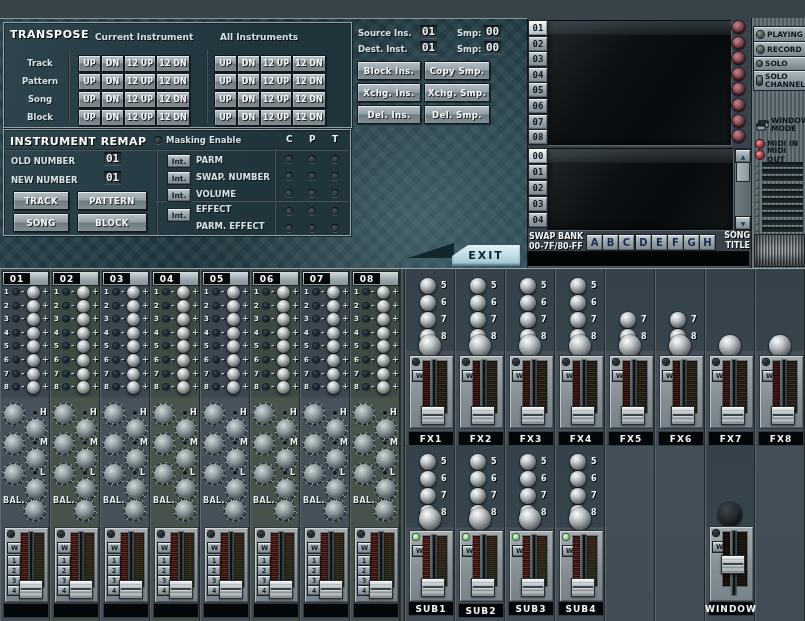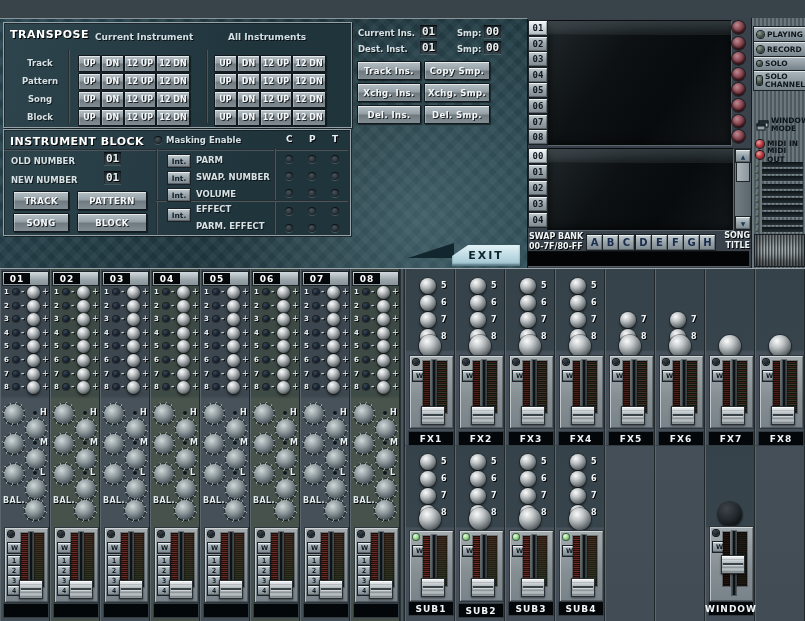--- a/index.html
+++ b/index.html
@@ -188,21 +188,21 @@
 </head>
 <body>
 
 <div class="app">
 
 
   <div class="top-left">
     <div class="panel transpose">
       <div class="panel-title">TRANSPOSE</div>
       <div class="col-head" style="left:91px;top:9px">Current Instrument</div>
-      <div class="col-head" style="left:224px;top:9px">All Instruments</div>
+      <div class="col-head" style="left:216px;top:9px">All Instruments</div>
       <div class="vline" style="left:64px;top:27px;height:73px"></div>
       <div class="vline" style="left:202px;top:27px;height:73px"></div>
       <div>
           <div class="lab" style="left: 14px; top: 35px; width: 44px; text-align: center;">Track</div>
           <div class="btn" style="left: 74px; top: 32px; width: 21px;">UP</div>
           <div class="btn" style="left: 97px; top: 32px; width: 21px;">DN</div>
           <div class="btn" style="left: 120px; top: 32px; width: 30px;">12 UP</div>
           <div class="btn" style="left: 152px; top: 32px; width: 32px;">12 DN</div>
           <div class="btn" style="left: 210px; top: 32px; width: 21px;">UP</div>
           <div class="btn" style="left: 233px; top: 32px; width: 21px;">DN</div>
@@ -232,40 +232,40 @@
           <div class="btn" style="left: 120px; top: 86px; width: 30px;">12 UP</div>
           <div class="btn" style="left: 152px; top: 86px; width: 32px;">12 DN</div>
           <div class="btn" style="left: 210px; top: 86px; width: 21px;">UP</div>
           <div class="btn" style="left: 233px; top: 86px; width: 21px;">DN</div>
           <div class="btn" style="left: 256px; top: 86px; width: 30px;">12 UP</div>
           <div class="btn" style="left: 288px; top: 86px; width: 32px;">12 DN</div>
         </div>
     </div>
 
     <div>
-      <div class="lab" style="left:358px;top:9px">Current Ins.</div>
+      <div class="lab" style="left:358px;top:9px">Source Ins.</div>
       <div class="val" style="left:420px;top:6px">01</div>
       <div class="lab" style="left:457px;top:9px">Smp:</div>
       <div class="val" style="left:484px;top:6px">00</div>
       <div class="lab" style="left:358px;top:25px">Dest. Inst.</div>
       <div class="val" style="left:420px;top:22px">01</div>
       <div class="lab" style="left:457px;top:25px">Smp:</div>
       <div class="val" style="left:484px;top:22px">00</div>
       <div>
-          <div class="btn opbtn" style="left: 357px; top: 42px; width: 62px;">Track Ins.</div>
+          <div class="btn opbtn" style="left: 357px; top: 42px; width: 62px;">Block Ins.</div>
           <div class="btn opbtn" style="left: 424px; top: 42px; width: 64px;">Copy Smp.</div>
           <div class="btn opbtn" style="left: 357px; top: 64px; width: 62px;">Xchg. Ins.</div>
           <div class="btn opbtn" style="left: 424px; top: 64px; width: 64px;">Xchg. Smp.</div>
           <div class="btn opbtn" style="left: 357px; top: 86px; width: 62px;">Del. Ins.</div>
           <div class="btn opbtn" style="left: 424px; top: 86px; width: 64px;">Del. Smp.</div>
         </div>
     </div>
 
     <div class="panel remap">
-      <div class="panel-title">INSTRUMENT BLOCK</div>
+      <div class="panel-title">INSTRUMENT REMAP</div>
       <div class="toggle" style="left:150px;top:6px"></div>
       <div class="lab" style="left:162px;top:5px">Masking Enable</div>
       <div class="hline" style="left:0;top:19px;width:344px"></div>
       <div class="lab" style="left:7px;top:26px">OLD NUMBER</div>
       <div class="val" style="left:100px;top:22px">01</div>
       <div class="lab" style="left:7px;top:45px">NEW NUMBER</div>
       <div class="val" style="left:100px;top:41px">01</div>
       <div class="vline" style="left:152px;top:19px;height:85px"></div>
       <div class="vline" style="left:270px;top:19px;height:85px"></div>
       <div class="hline" style="left:152px;top:70px;width:192px"></div>

